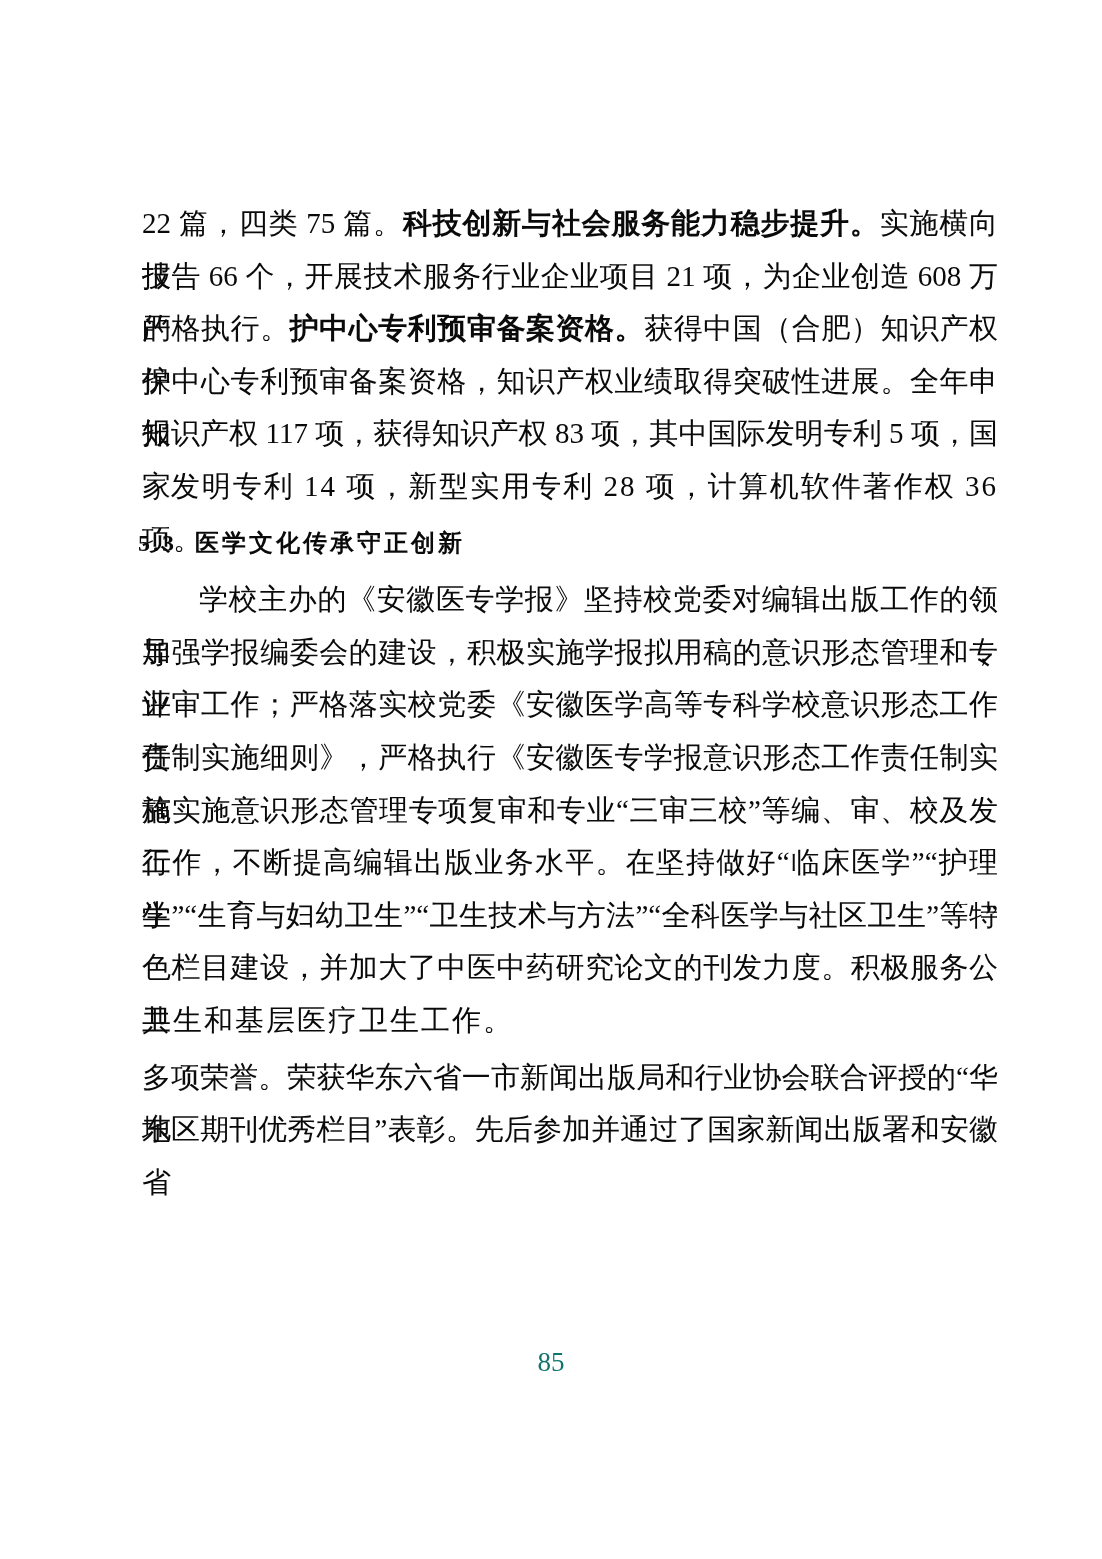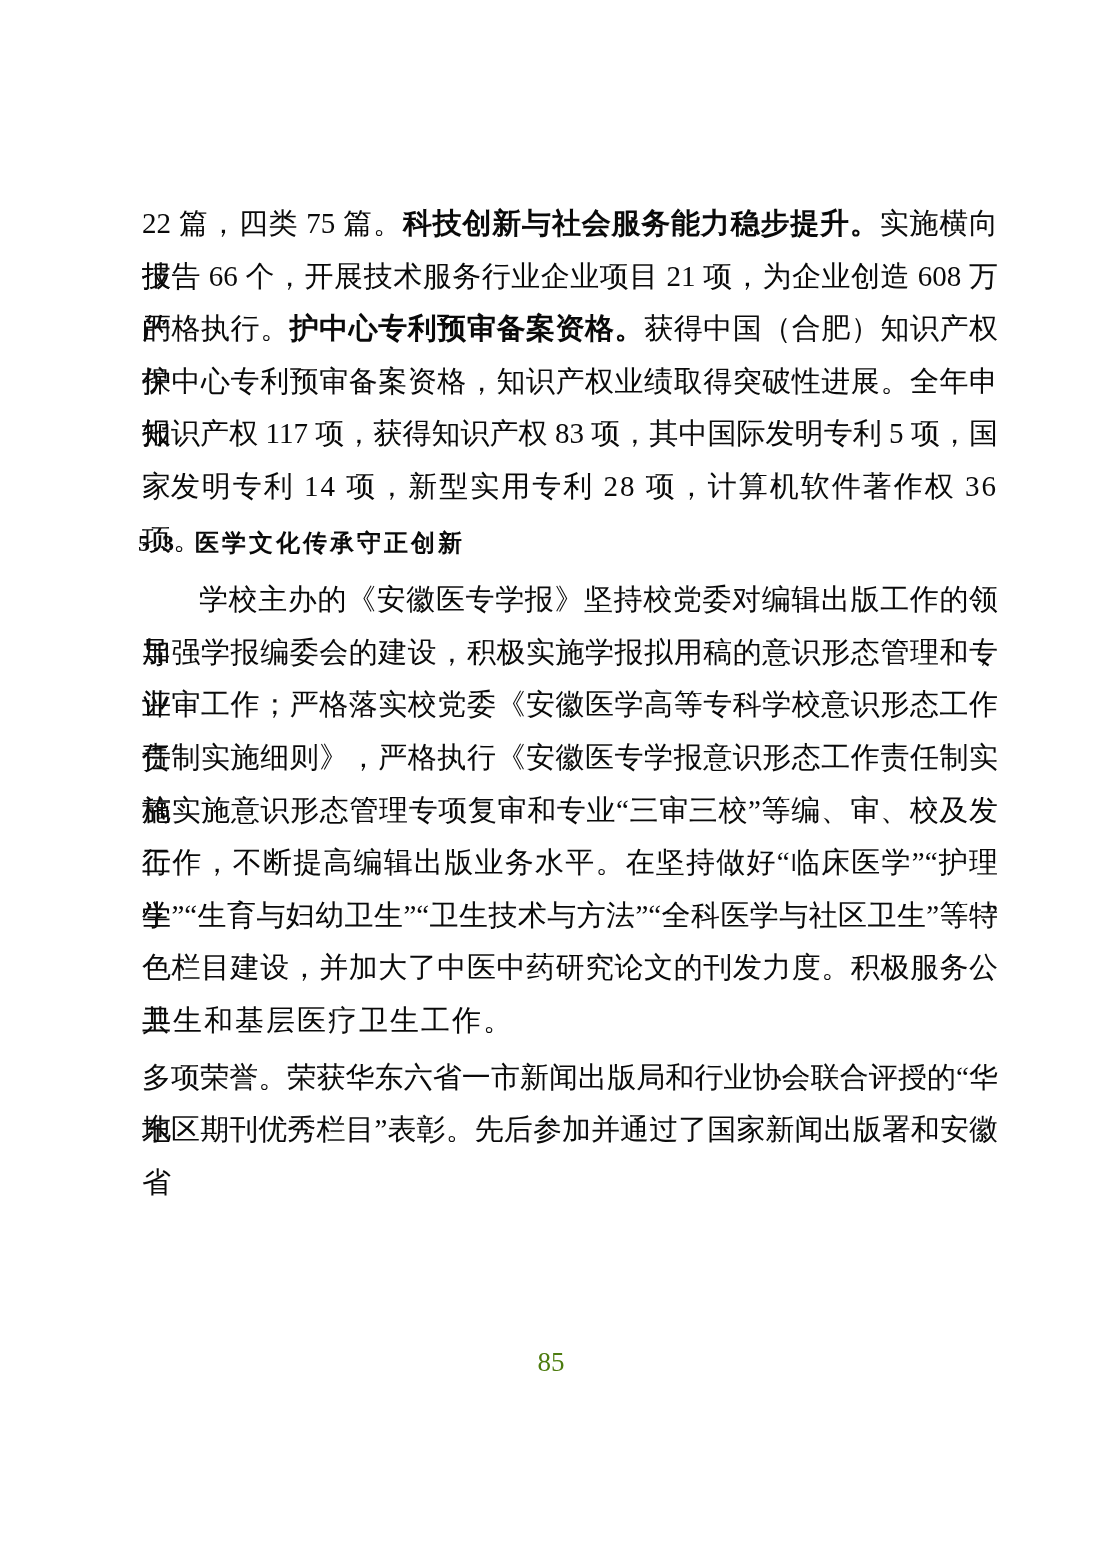--- a/index.html
+++ b/index.html
@@ -51,21 +51,21 @@
     white-space: nowrap;
   }
   .pageno {
     position: absolute;
     left: 0;
     top: 1346px;
     width: 1102px;
     text-align: center;
     font-size: 27px;
     line-height: 32px;
-    color: #4d7c0f;
+    color: #0f766e;
   }
 </style>
 </head>
 <body>
 
 <div class="page">
   <div class="content" id="content">
       <div class="paragraph">
         <div class="line just"><span class="run">22 篇，四类 75 篇。</span><span class="run b">科技创新与社会服务能力稳步提升。</span><span class="run">实施横向技</span></div>
         <div class="line just"><span class="run">报告 66 个，开展技术服务行业企业项目 21 项，为企业创造 608 万的</span></div>

